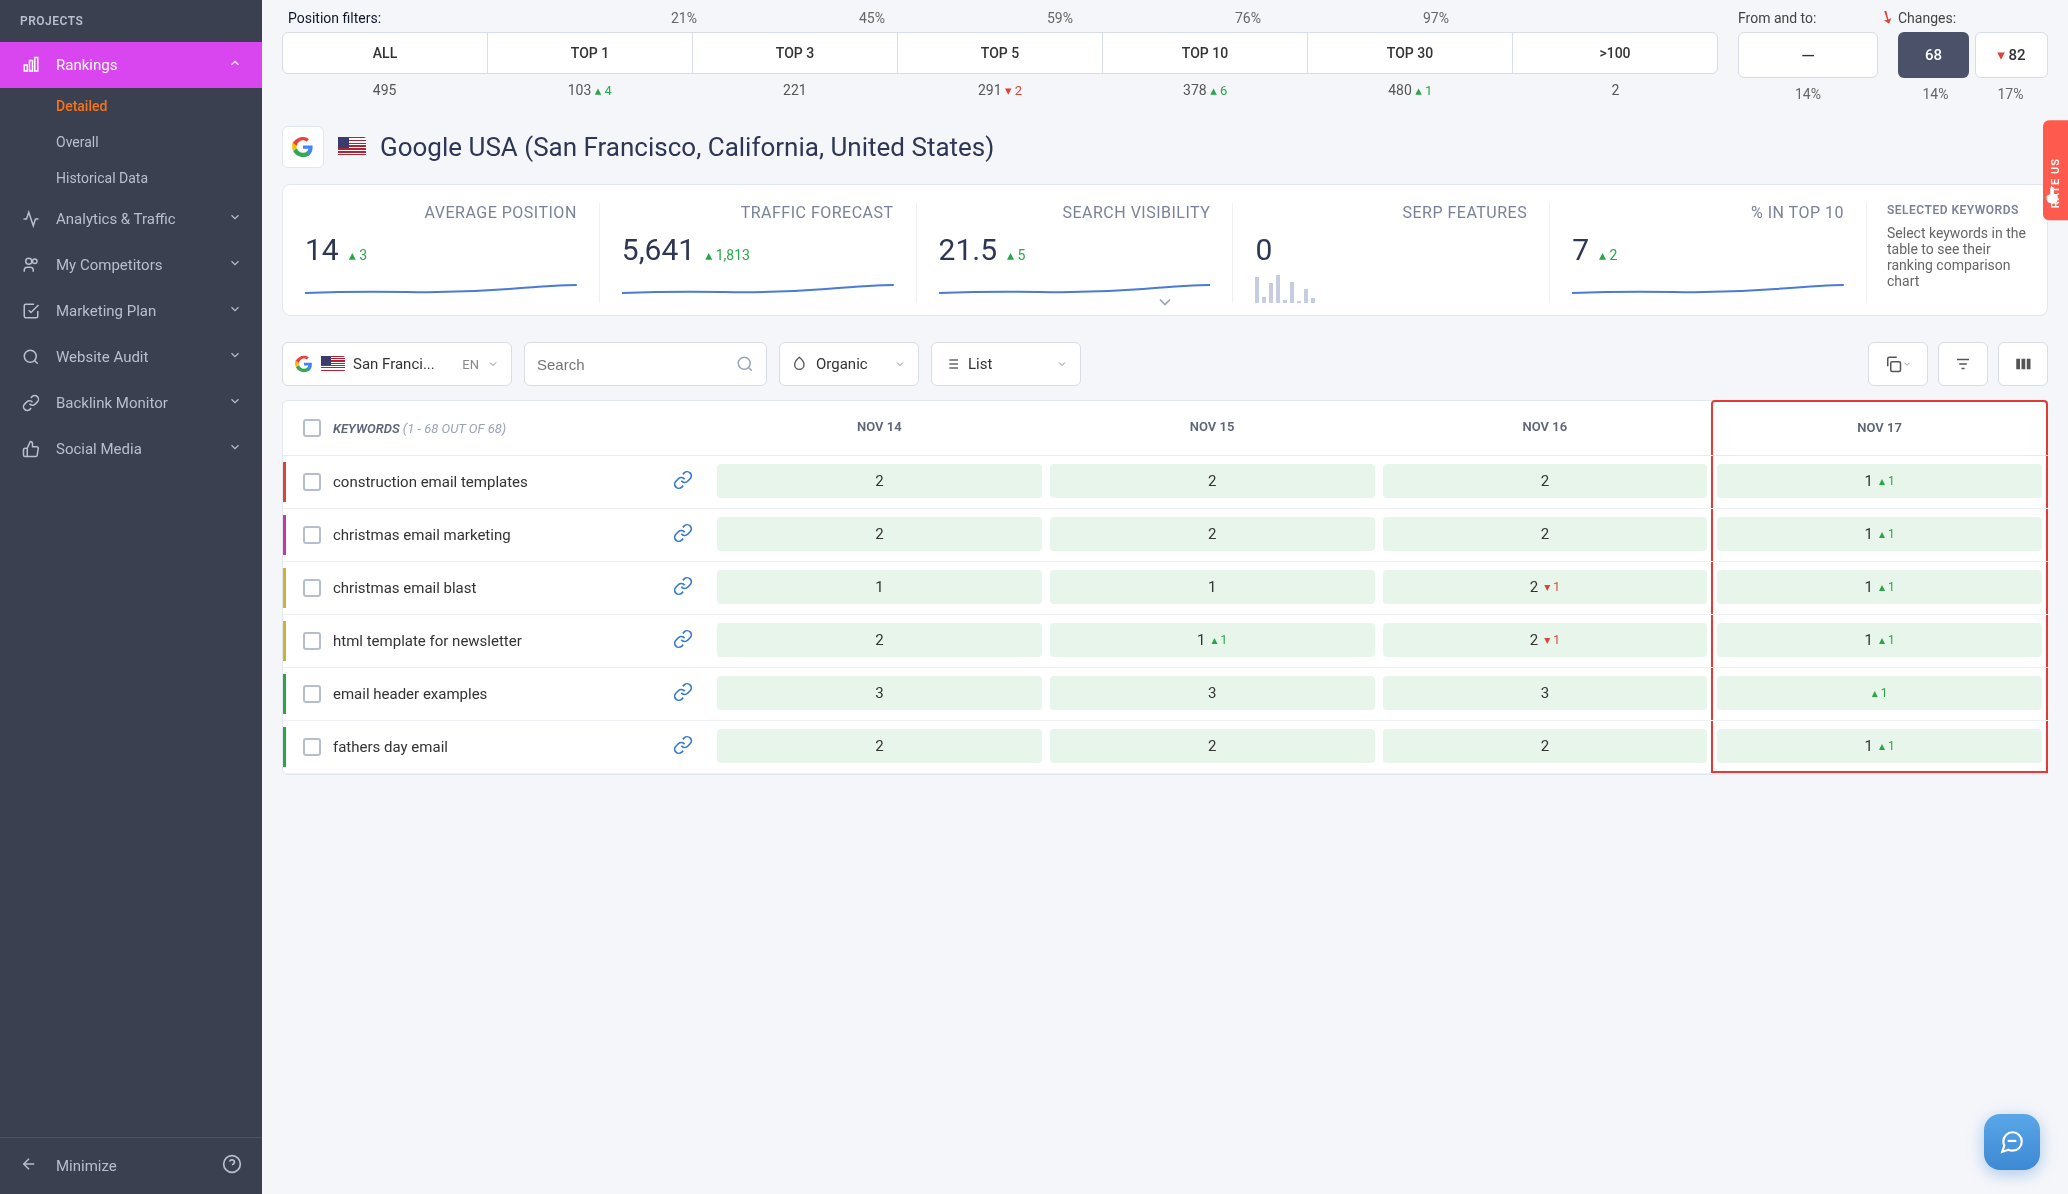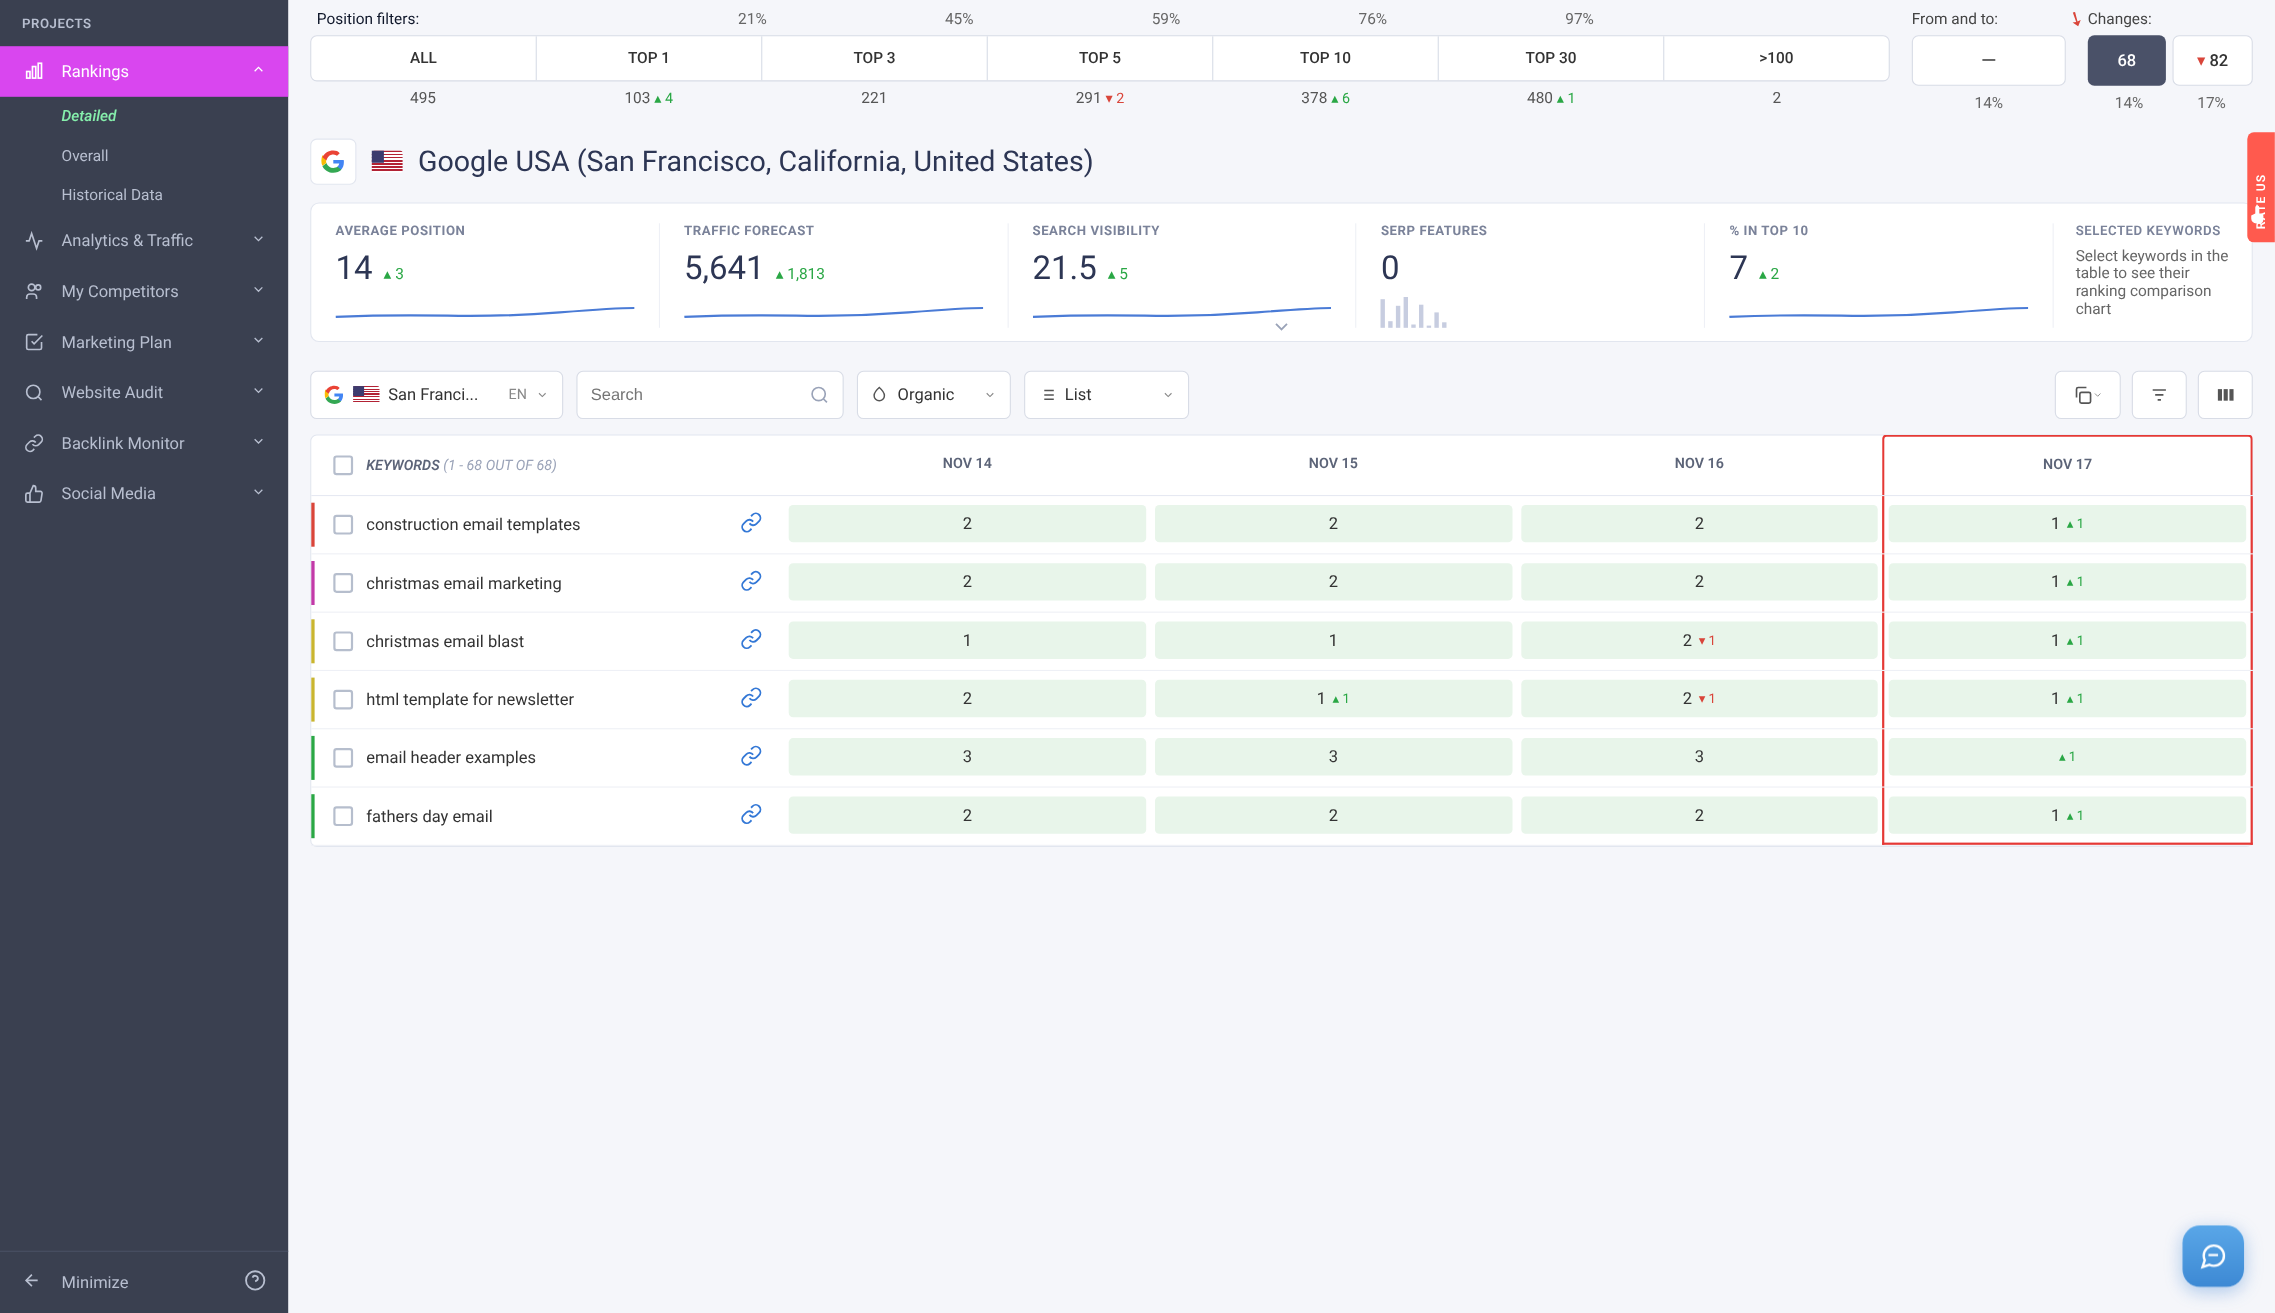--- a/index.html
+++ b/index.html
@@ -7,21 +7,21 @@
 .app { display: flex; height: 100vh; }
 
 
 .sidebar { width: 262px; background: #3a4050; color: #b8bfd0; display: flex; flex-direction: column; }
 .sidebar-header { padding: 14px 20px; font-size: 12px; font-weight: 600; letter-spacing: 0.5px; color: #b8bfd0; }
 .sidebar-item { display: flex; align-items: center; padding: 14px 20px; font-size: 15px; cursor: pointer; position: relative; }
 .sidebar-item.active { background: #d946ef; color: #fff; }
 .sidebar-item .icon { width: 22px; margin-right: 14px; display: flex; align-items: center; justify-content: center; }
 .sidebar-item .chevron { margin-left: auto; }
 .sidebar-sub { padding: 10px 20px 10px 56px; font-size: 14px; cursor: pointer; }
-.sidebar-sub.active { color: #86efac; font-weight: 500; font-style: italic; }
+.sidebar-sub.active { color: #f97316; font-weight: 500; }
 .sidebar-footer { margin-top: auto; display: flex; align-items: center; padding: 16px 20px; font-size: 15px; border-top: 1px solid #4a5265; }
 .sidebar-footer .icon { width: 22px; margin-right: 14px; }
 .sidebar-footer .help { margin-left: auto; }
 
 
 .main { flex: 1; overflow: auto; padding: 0 20px 20px; }
 .top-bar { display: flex; align-items: flex-start; gap: 20px; padding: 10px 0 0; }
 .filters-section { flex: 1; }
 .filters-label-row { display: flex; font-size: 14px; color: #666; padding-bottom: 6px; }
 .filters-label-row .label { width: 120px; padding-left: 6px; font-size: 14px; color: #0f172a; }
@@ -53,21 +53,21 @@
 .source-row { display: flex; align-items: center; gap: 14px; margin: 24px 0 16px; }
 .google-icon-box { width: 42px; height: 42px; border: 1px solid #e2e6ef; border-radius: 6px; display: flex; align-items: center; justify-content: center; background: #fff; }
 .flag { width: 28px; height: 20px; border-radius: 2px; background: linear-gradient(#b22234 0 7%, #fff 7% 14%, #b22234 14% 21%, #fff 21% 28%, #b22234 28% 35%, #fff 35% 42%, #b22234 42% 50%, #fff 50% 57%, #b22234 57% 64%, #fff 64% 71%, #b22234 71% 78%, #fff 78% 85%, #b22234 85% 92%, #fff 92% 100%); position: relative; }
 .flag::before { content: ''; position: absolute; top: 0; left: 0; width: 40%; height: 54%; background: #3c3b6e; }
 .source-title { font-size: 26px; color: #2d3654; }
 
 
 .metrics-card { background: #fff; border: 1px solid #e2e6ef; border-radius: 8px; display: flex; padding: 18px 0 12px; position: relative; }
 .metric { flex: 1; padding: 0 22px; border-right: 1px solid #eef0f6; }
 .metric:last-of-type { border-right: none; }
-.metric-label { font-size: 12px; font-weight: 700; letter-spacing: 0.5px; color: #7a8299; }
+.metric-label { font-size: 16px; font-weight: 400; letter-spacing: 0.5px; color: #7a8299; text-align: right; }
 .metric-value-row { display: flex; align-items: baseline; gap: 10px; margin: 10px 0 8px; }
 .metric-value { font-size: 30px; font-weight: 400; color: #2d3654; }
 .metric-delta { font-size: 14px; color: #2aa745; }
 .metric-chart { height: 28px; }
 .metric-chart svg { width: 100%; height: 100%; }
 .selected-kw { width: 180px; padding: 0 20px; font-size: 14px; color: #666; }
 .selected-kw .hdr { font-size: 12px; font-weight: 600; letter-spacing: 0.5px; color: #7a8299; margin-bottom: 8px; }
 .expand-chevron { position: absolute; bottom: -2px; left: 50%; transform: translateX(-50%); color: #9aa3b8; font-size: 20px; }
 
 

